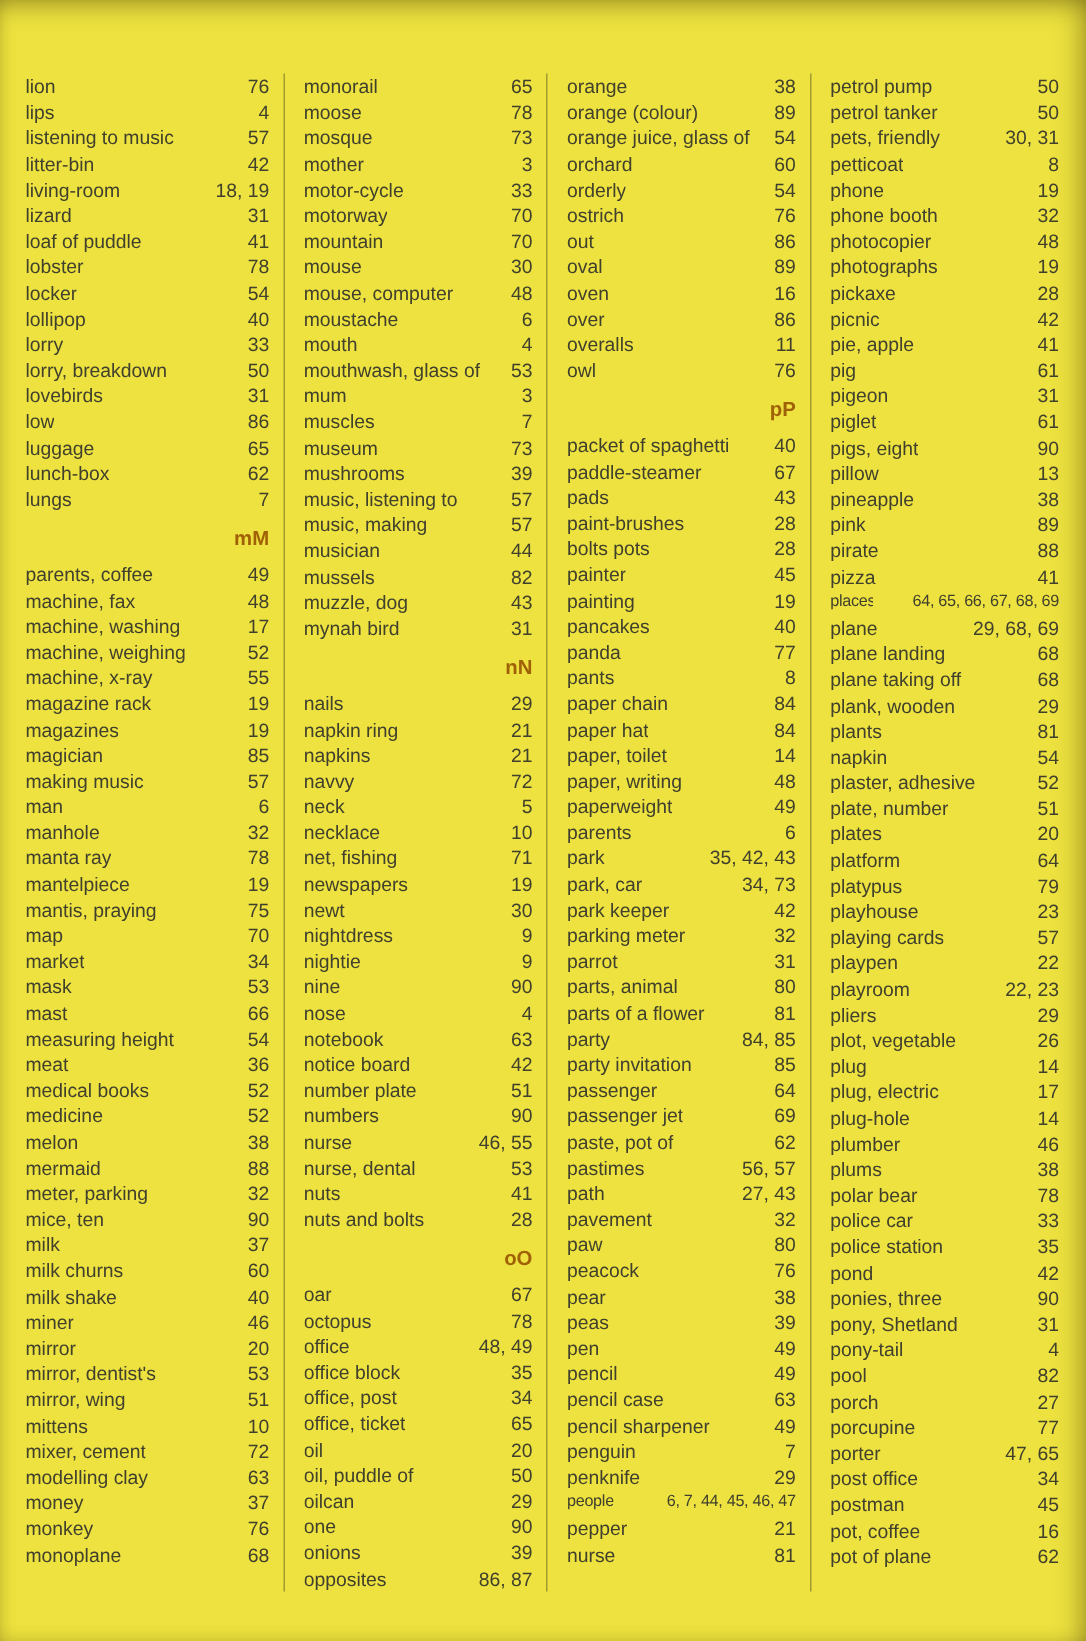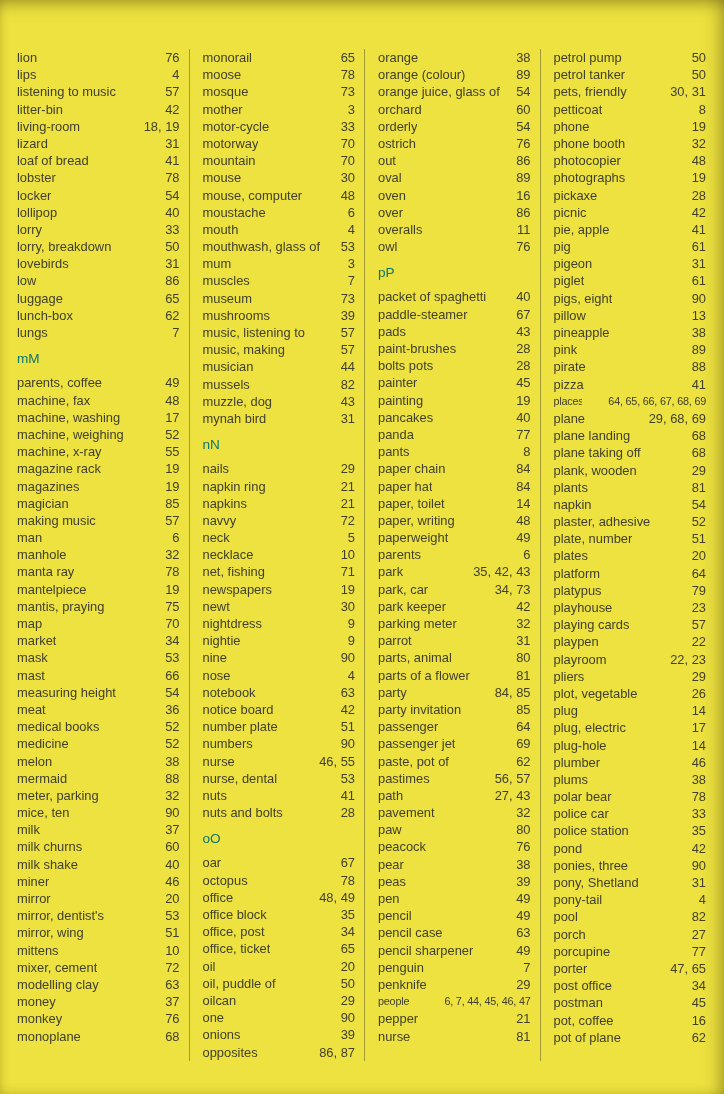--- a/index.html
+++ b/index.html
@@ -9,40 +9,41 @@
     background:#c9bd3a;
   }
   .page{
     position:relative;width:724px;height:1094px;box-sizing:border-box;
     background:#ede23f;
     box-shadow:
       inset 0 12px 16px -9px rgba(100,88,18,.55),
       inset -14px 0 18px -11px rgba(100,88,18,.5),
       inset 7px 0 10px -8px rgba(100,88,18,.28),
       inset 0 -8px 12px -9px rgba(100,88,18,.25);
+    text-align: right;
   }
   .columns{
     display:flex;align-items:stretch;
     padding:49px 8px 0 13px;box-sizing:border-box;
   }
   .col{
     width:175.5px;box-sizing:border-box;
     padding:0 9px 0 4px;
   }
   .col + .col{border-left:1px solid rgba(100,95,40,.55);padding-left:13px;}
   .row{
     display:flex;justify-content:space-between;align-items:baseline;
     height:17.2px;line-height:17.2px;
     font-size:12.9px;color:#41402d;
   }
   .term{white-space:nowrap;overflow:hidden;}
   .pages{white-space:nowrap;padding-left:5px;}
   .row.small{font-size:10.8px;letter-spacing:-0.2px;gap:21px;}
   .section-header{
-    font-weight:400;font-size:13.6px;color:#0f766e;
+    font-weight:700;font-size:13.6px;color:#a16207;
     height:17.2px;line-height:17.2px;
     margin-top:9px;margin-bottom:7px;
   }
 </style>
 </head>
 <body>
 
 <div class="page">
   <div class="columns" id="columns">
       <div class="col">
@@ -64,21 +65,21 @@
         </div>
         <div class="row">
           <span class="term">living-room</span>
           <span class="pages">18, 19</span>
         </div>
         <div class="row">
           <span class="term">lizard</span>
           <span class="pages">31</span>
         </div>
         <div class="row">
-          <span class="term">loaf of bread</span>
+          <span class="term">loaf of puddle</span>
           <span class="pages">41</span>
         </div>
         <div class="row">
           <span class="term">lobster</span>
           <span class="pages">78</span>
         </div>
         <div class="row">
           <span class="term">locker</span>
           <span class="pages">54</span>
         </div>

